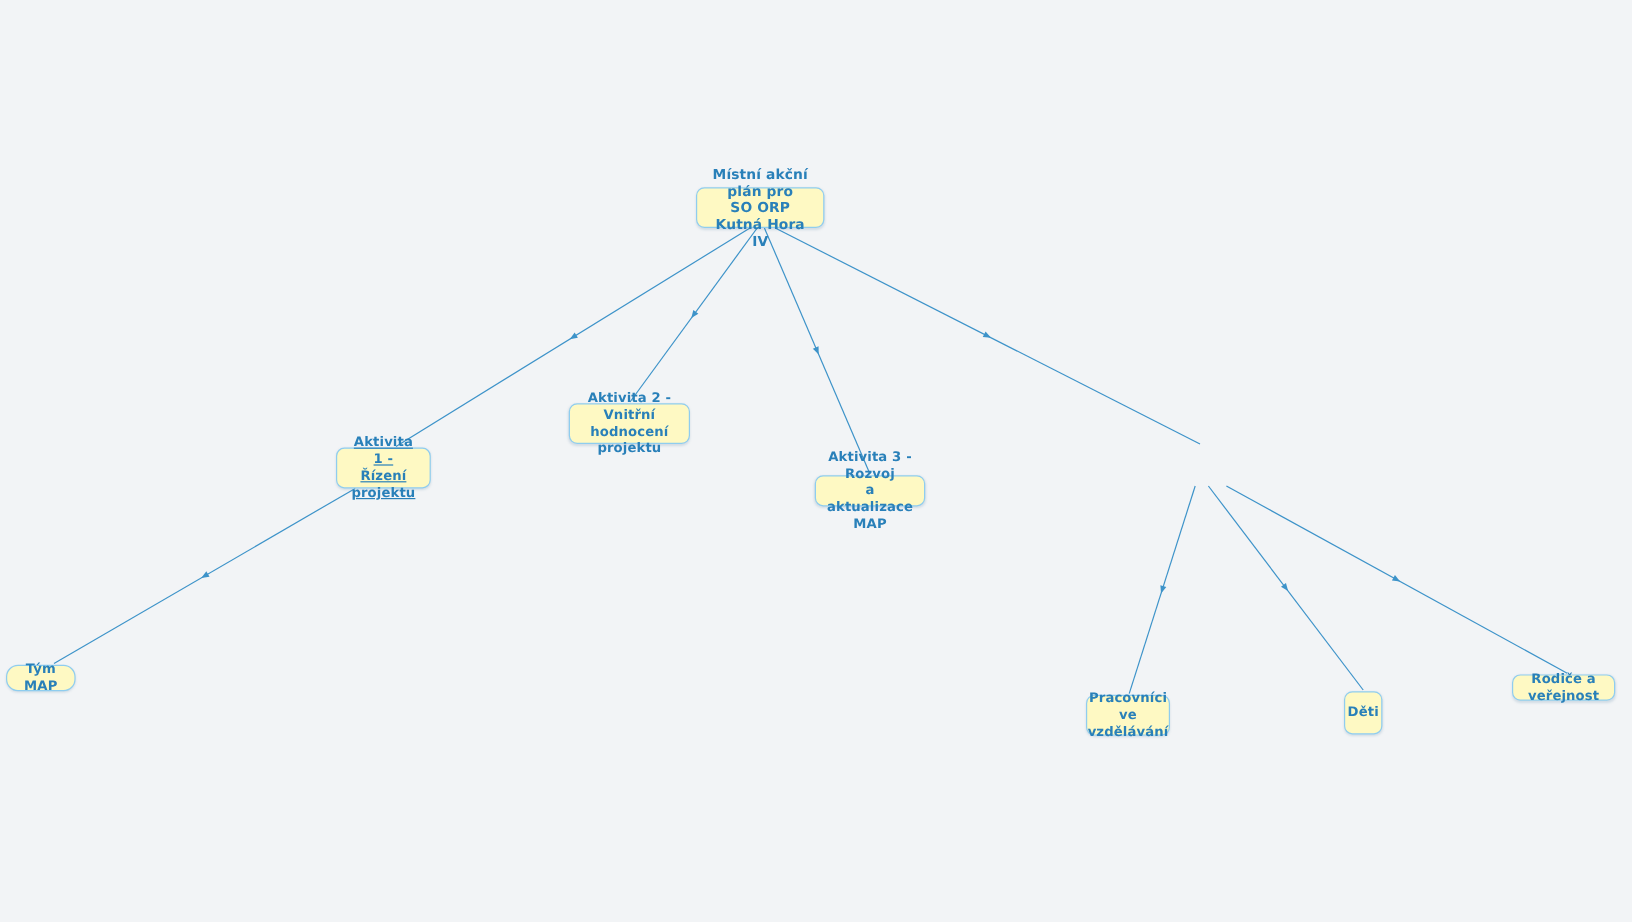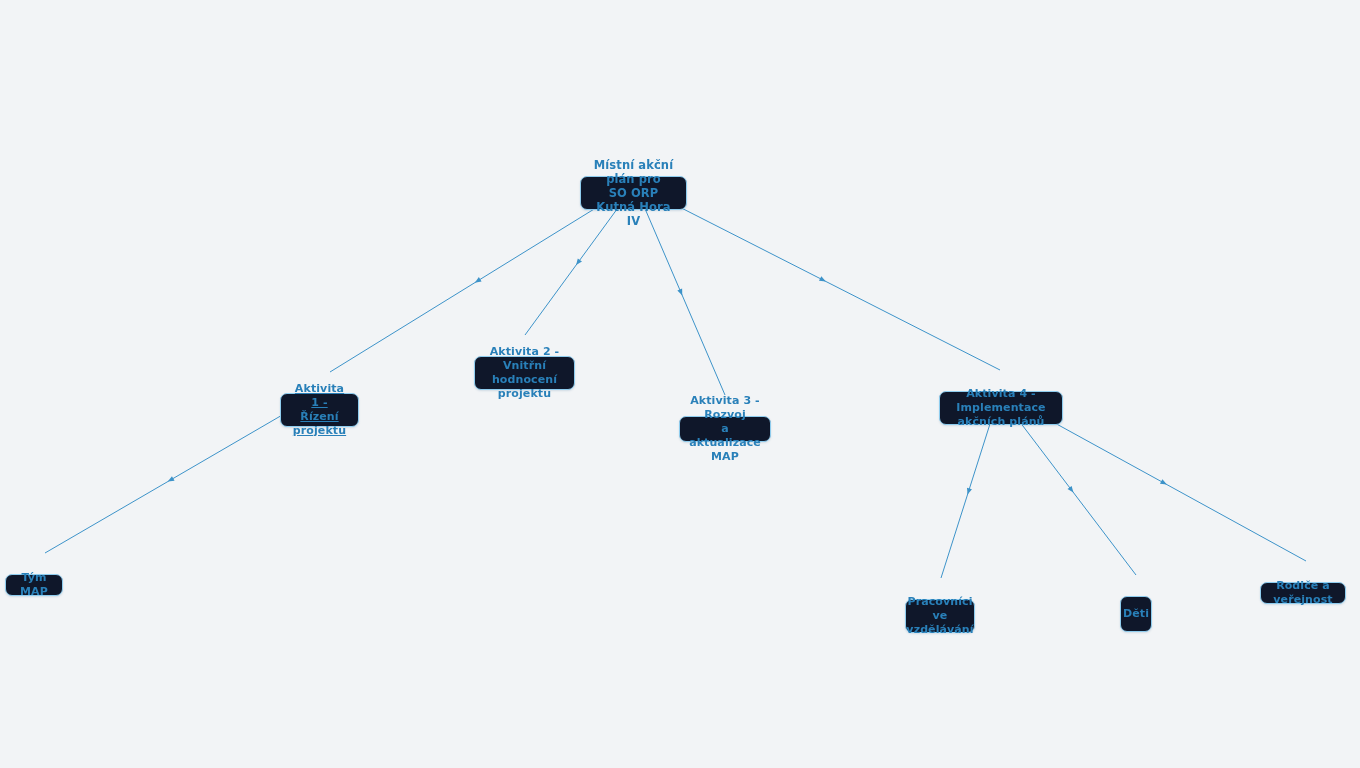--- a/index.html
+++ b/index.html
@@ -25,37 +25,36 @@
     left: 0;
     top: 0;
     width: 1360px;
     height: 768px;
     pointer-events: none;
   }
 
   .node {
     position: absolute;
     box-sizing: border-box;
-    background: #0f172a;
+    background: #fef9c3;
     border: 1px solid #8fcdef;
     border-radius: 7px;
     color: #2980b9;
     font-size: 11px;
     font-weight: bold;
     line-height: 14px;
     letter-spacing: 0.1px;
     text-align: center;
     display: flex;
     align-items: center;
     justify-content: center;
     padding: 4px 9px;
     box-shadow: 0 1px 2px rgba(60, 110, 150, 0.18);
     white-space: pre-line;
     cursor: default;
-    margin-top: 20px;
   }
 
   .node.root {
     font-size: 11.5px;
   }
 </style>
 </head>
 <body>
 
 <div id="canvas">
@@ -94,20 +93,18 @@
       </g>
     </svg>
 <div class="node root" style="left: 580px; top: 156px; width: 107px; height: 34px;">Místní akční plán pro
 SO ORP Kutná Hora IV</div>
     <div class="node" style="left: 280px; top: 373px; width: 79px; height: 34px; text-decoration: underline;">Aktivita 1 -
 Řízení projektu</div>
     <div class="node" style="left: 474px; top: 336px; width: 101px; height: 34px;">Aktivita 2 - Vnitřní
 hodnocení projektu</div>
     <div class="node" style="left: 679px; top: 396px; width: 92px; height: 26px;">Aktivita 3 - Rozvoj
 a aktualizace MAP</div>
-    <div class="node" style="left: 939px; top: 371px; width: 124px; height: 34px;">Aktivita 4 - Implementace
-akčních plánů</div>
-    <div class="node" style="left: 5px; top: 554px; width: 58px; height: 22px;">Tým MAP</div>
+    <div class="node" style="left: 5px; top: 554px; width: 58px; height: 22px; border-radius: 10px;">Tým MAP</div>
     <div class="node" style="left: 905px; top: 579px; width: 70px; height: 34px;">Pracovníci ve
 vzdělávání</div>
     <div class="node" style="left: 1120px; top: 576px; width: 32px; height: 36px;">Děti</div>
     <div class="node" style="left: 1260px; top: 562px; width: 86px; height: 22px;">Rodiče a veřejnost</div>
   </div>
 
 </body></html>

